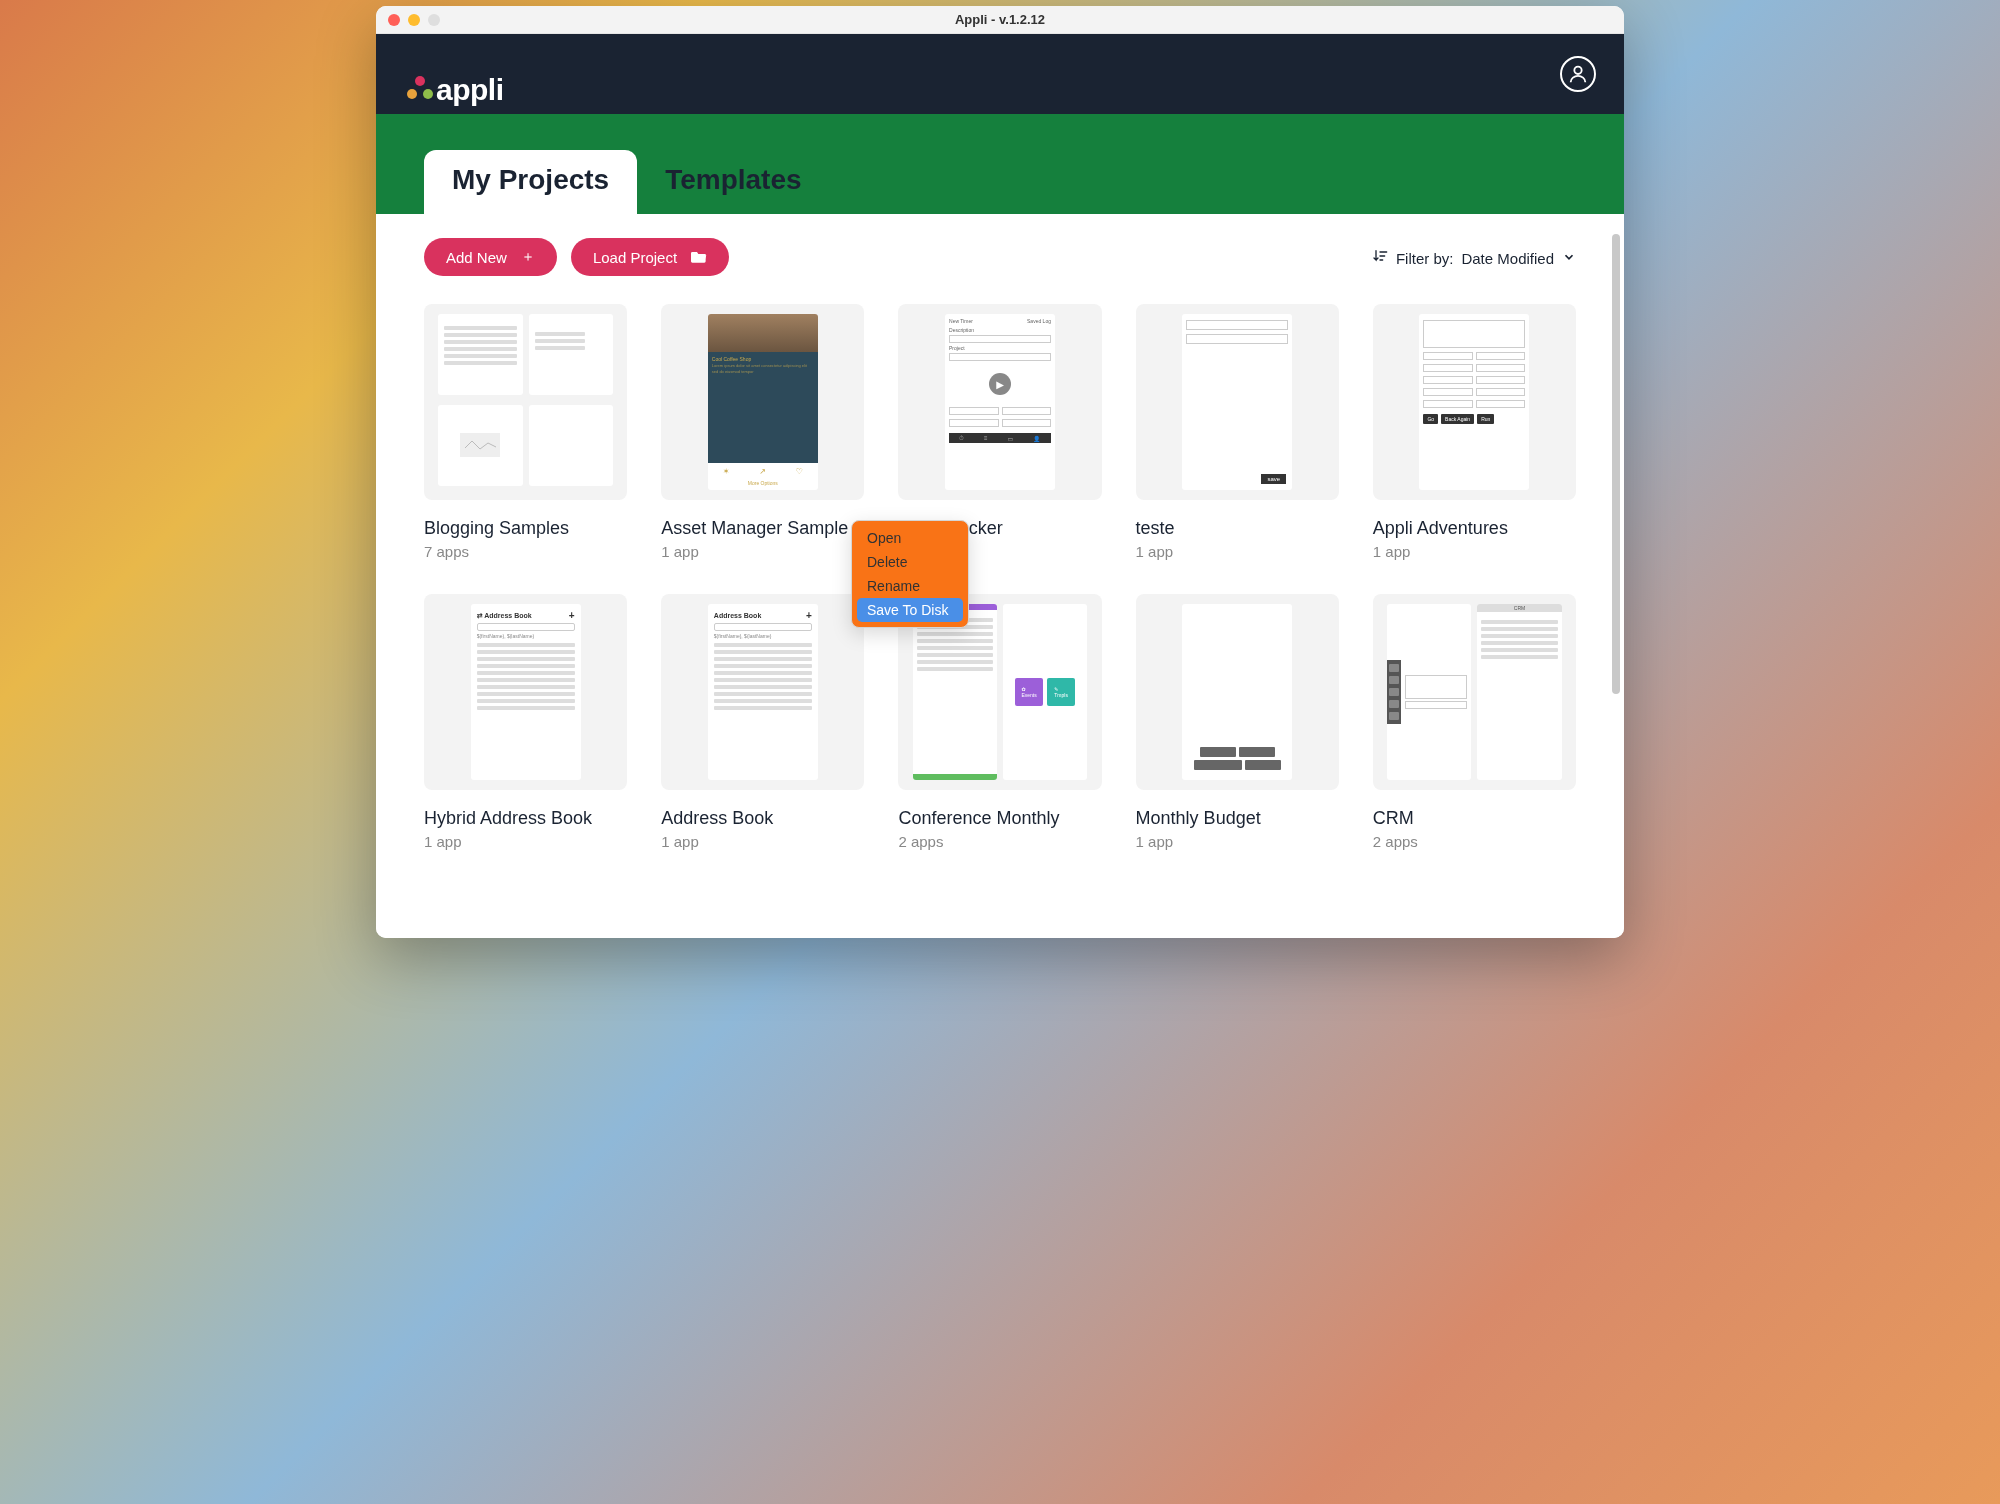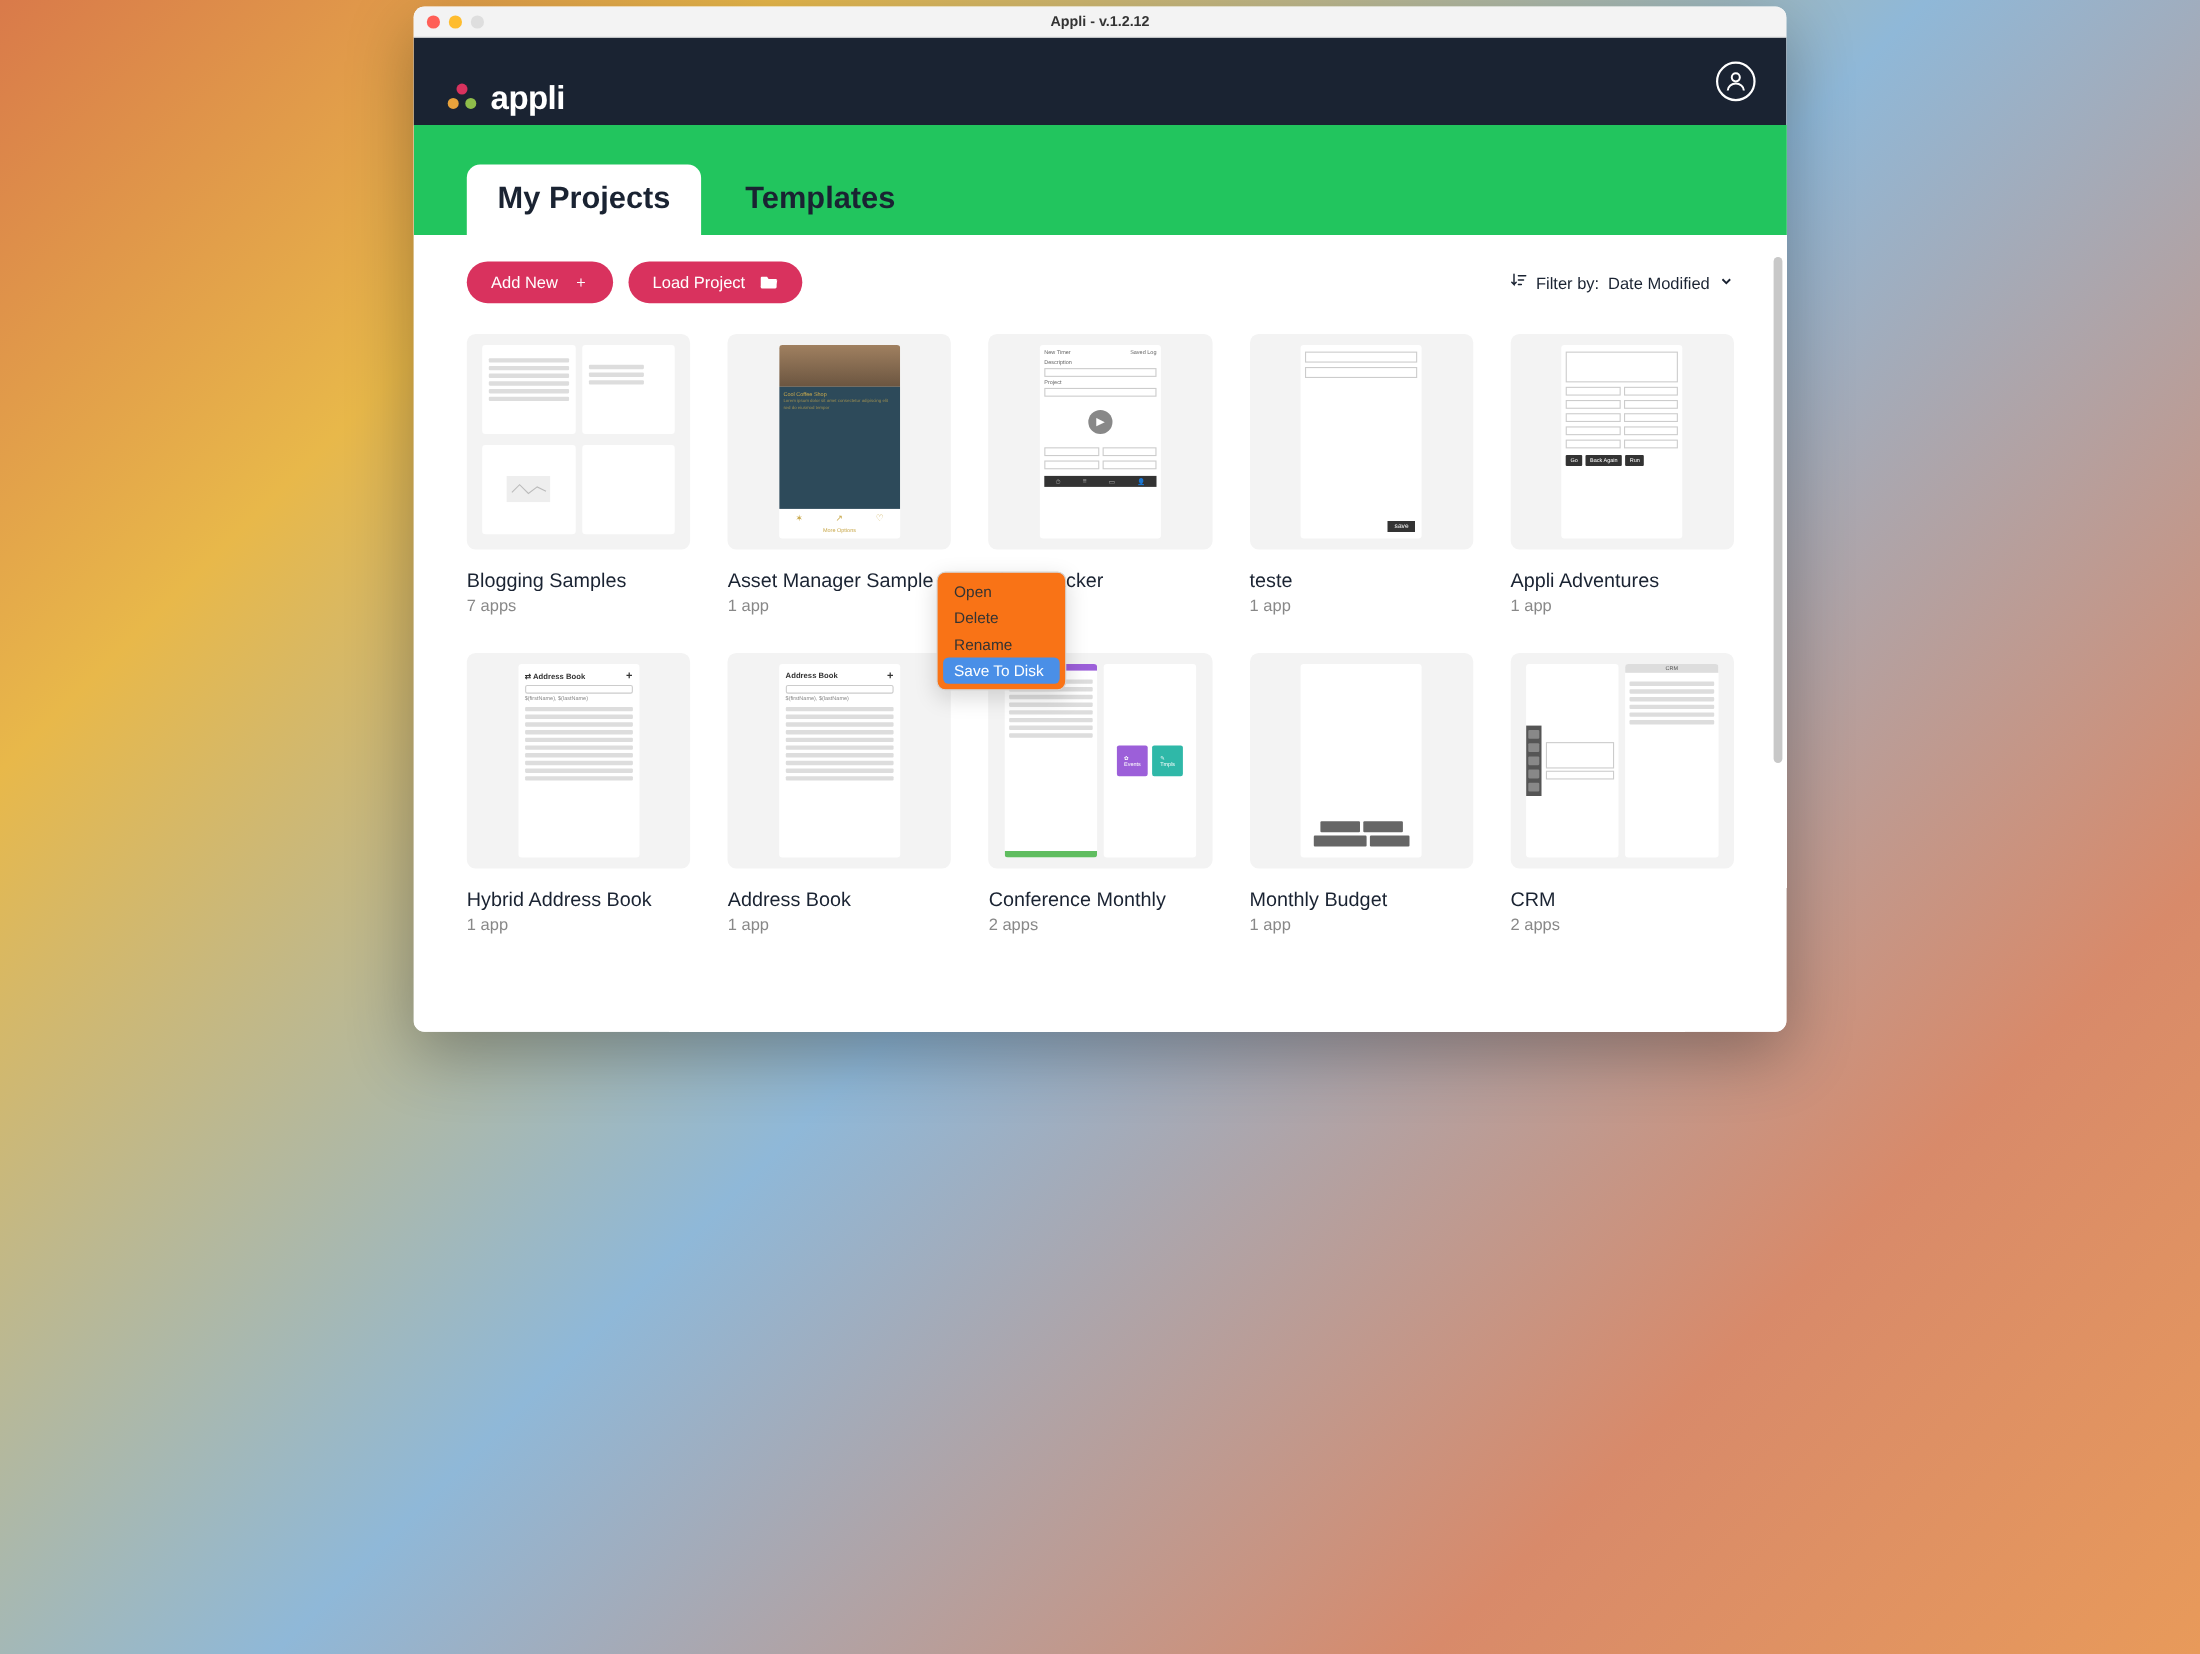--- a/index.html
+++ b/index.html
@@ -55,43 +55,43 @@
     background: #1a2332;
     height: 80px;
     display: flex;
     align-items: center;
     justify-content: space-between;
     padding: 0 28px;
   }
   .logo {
     display: flex;
     align-items: center;
-    gap: 10px;
+    gap: 0;
     margin-top: 32px;
   }
   .logo-mark { display: flex; flex-direction: column; align-items:center; position:relative; width:32px; height:32px;}
   .logo-text { color: #fff; font-size: 30px; font-weight: 700; letter-spacing: -0.5px; }
   .avatar-btn {
     width: 36px; height: 36px; border-radius: 50%; border: 2px solid #fff;
     display:flex; align-items:center; justify-content:center; cursor:pointer;
   }
   
   .content {
     flex: 1;
     background: #f0f0f0;
     overflow-y: auto;
     position: relative;
   }
   .content-inner { background:#fff; margin: 0; min-height:100%; }
   
   .tab-row {
     display: flex;
     padding: 36px 0 0 48px;
-    background: #22c55e;
-    gap: 12px;
+    background: #15803d;
+    gap: 0;
   }
   .tab {
     padding: 14px 28px 18px 28px;
     font-size: 28px;
     font-weight: 800;
     color: #1a2332;
     cursor: pointer;
     border-radius: 12px 12px 0 0;
     background: transparent;
   }

